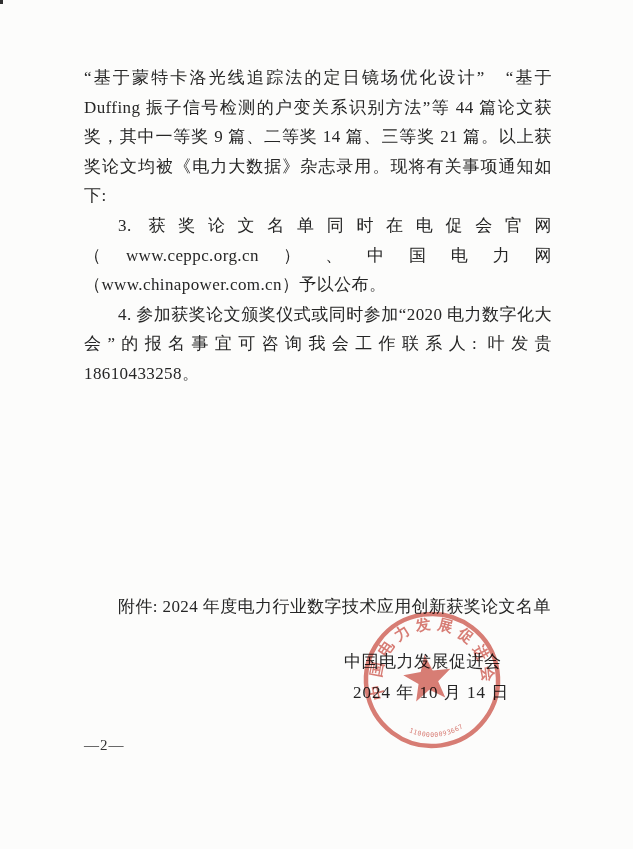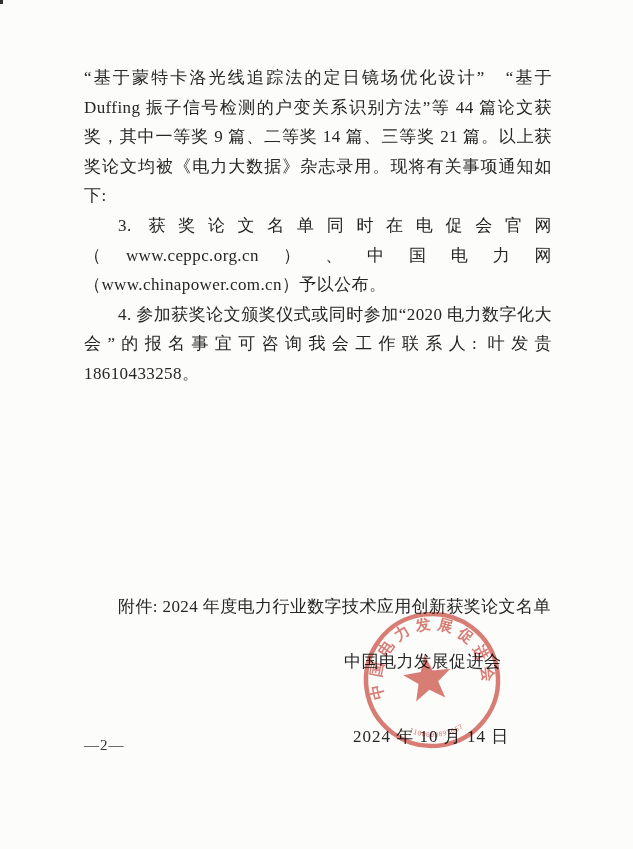--- a/index.html
+++ b/index.html
@@ -28,21 +28,21 @@
   .attachment{
     position:absolute;left:118px;top:571px;
     font-size:17px;letter-spacing:.4px;white-space:nowrap;margin-top:24px;
   }
   .sig-org{
     position:absolute;left:344px;top:650px;
     font-size:17px;letter-spacing:.5px;white-space:nowrap;
   }
   .sig-date{
     position:absolute;left:353px;top:681px;
-    font-size:17px;letter-spacing:1px;white-space:nowrap;margin-top:44px;
+    font-size:17px;letter-spacing:1px;white-space:nowrap;
   }
   .page-number{
     position:absolute;left:84px;top:737px;
     font-size:15px;letter-spacing:1px;color:#333;
   }
   .seal{
     position:absolute;left:357px;top:605px;
     opacity:.82;
     mix-blend-mode:multiply;
     transform:rotate(-8deg);

